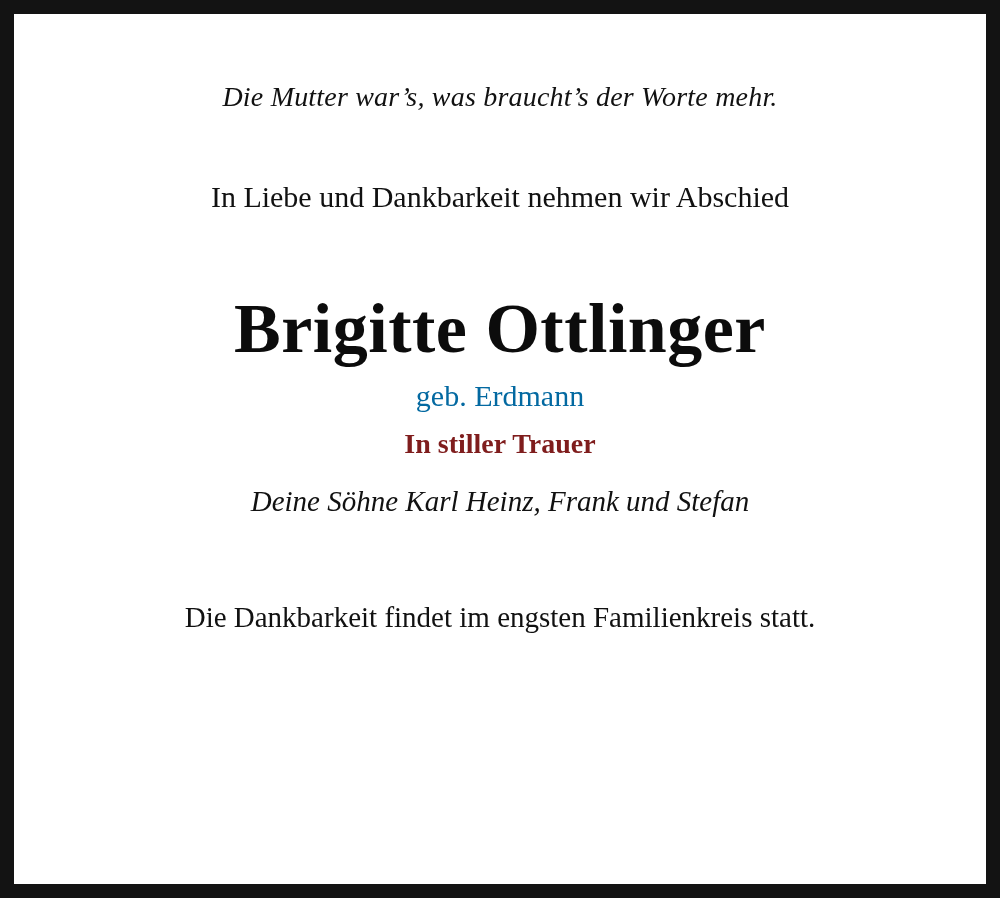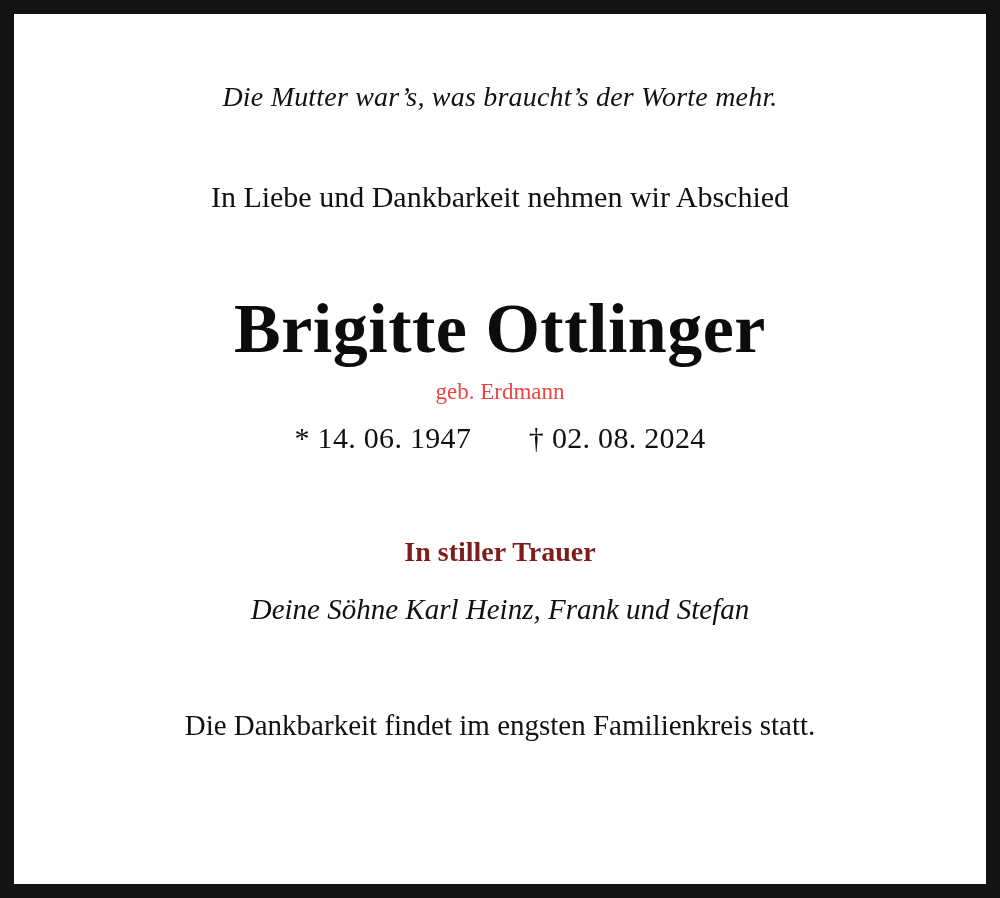--- a/index.html
+++ b/index.html
@@ -50,24 +50,24 @@
     white-space: nowrap;
   }
   .name {
     font-size: 70px;
     line-height: 1.02;
     letter-spacing: 0.5px;
     margin: 0 0 14px 0;
     color: #0c0c0c;
   }
   .maiden {
-    font-size: 23px;
+    font-size: 30px;
     line-height: 1.2;
     margin: 0 0 14px 0;
-    color: #ef4444;
+    color: #0369a1;
   }
   .dates {
     font-size: 30px;
     line-height: 1.2;
     margin: 0 0 80px 0;
     color: #111111;
     letter-spacing: 0.3px;
   }
   .dates .sep {
     display: inline-block;
@@ -105,25 +105,20 @@
     <p class="motto">Die Mutter war’s, was braucht’s der Worte mehr.</p>
 
     <div class="intro">
       <div>In Liebe und Dankbarkeit nehmen wir Abschied</div>
     </div>
 
     <h1 class="name">Brigitte Ottlinger</h1>
 
     <div class="maiden">geb. Erdmann</div>
 
-    <div class="dates">
-      <span>* 14. 06. 1947</span>
-      <span class="sep"></span>
-      <span>† 02. 08. 2024</span>
-    </div>
 
     <div class="mourning-title">In stiller Trauer</div>
 
     <div class="mourners">
       <div>Deine Söhne Karl Heinz, Frank und Stefan</div>
     </div>
 
     <p class="closing">Die Dankbarkeit findet im engsten Familienkreis statt.</p>
 
   </div>

